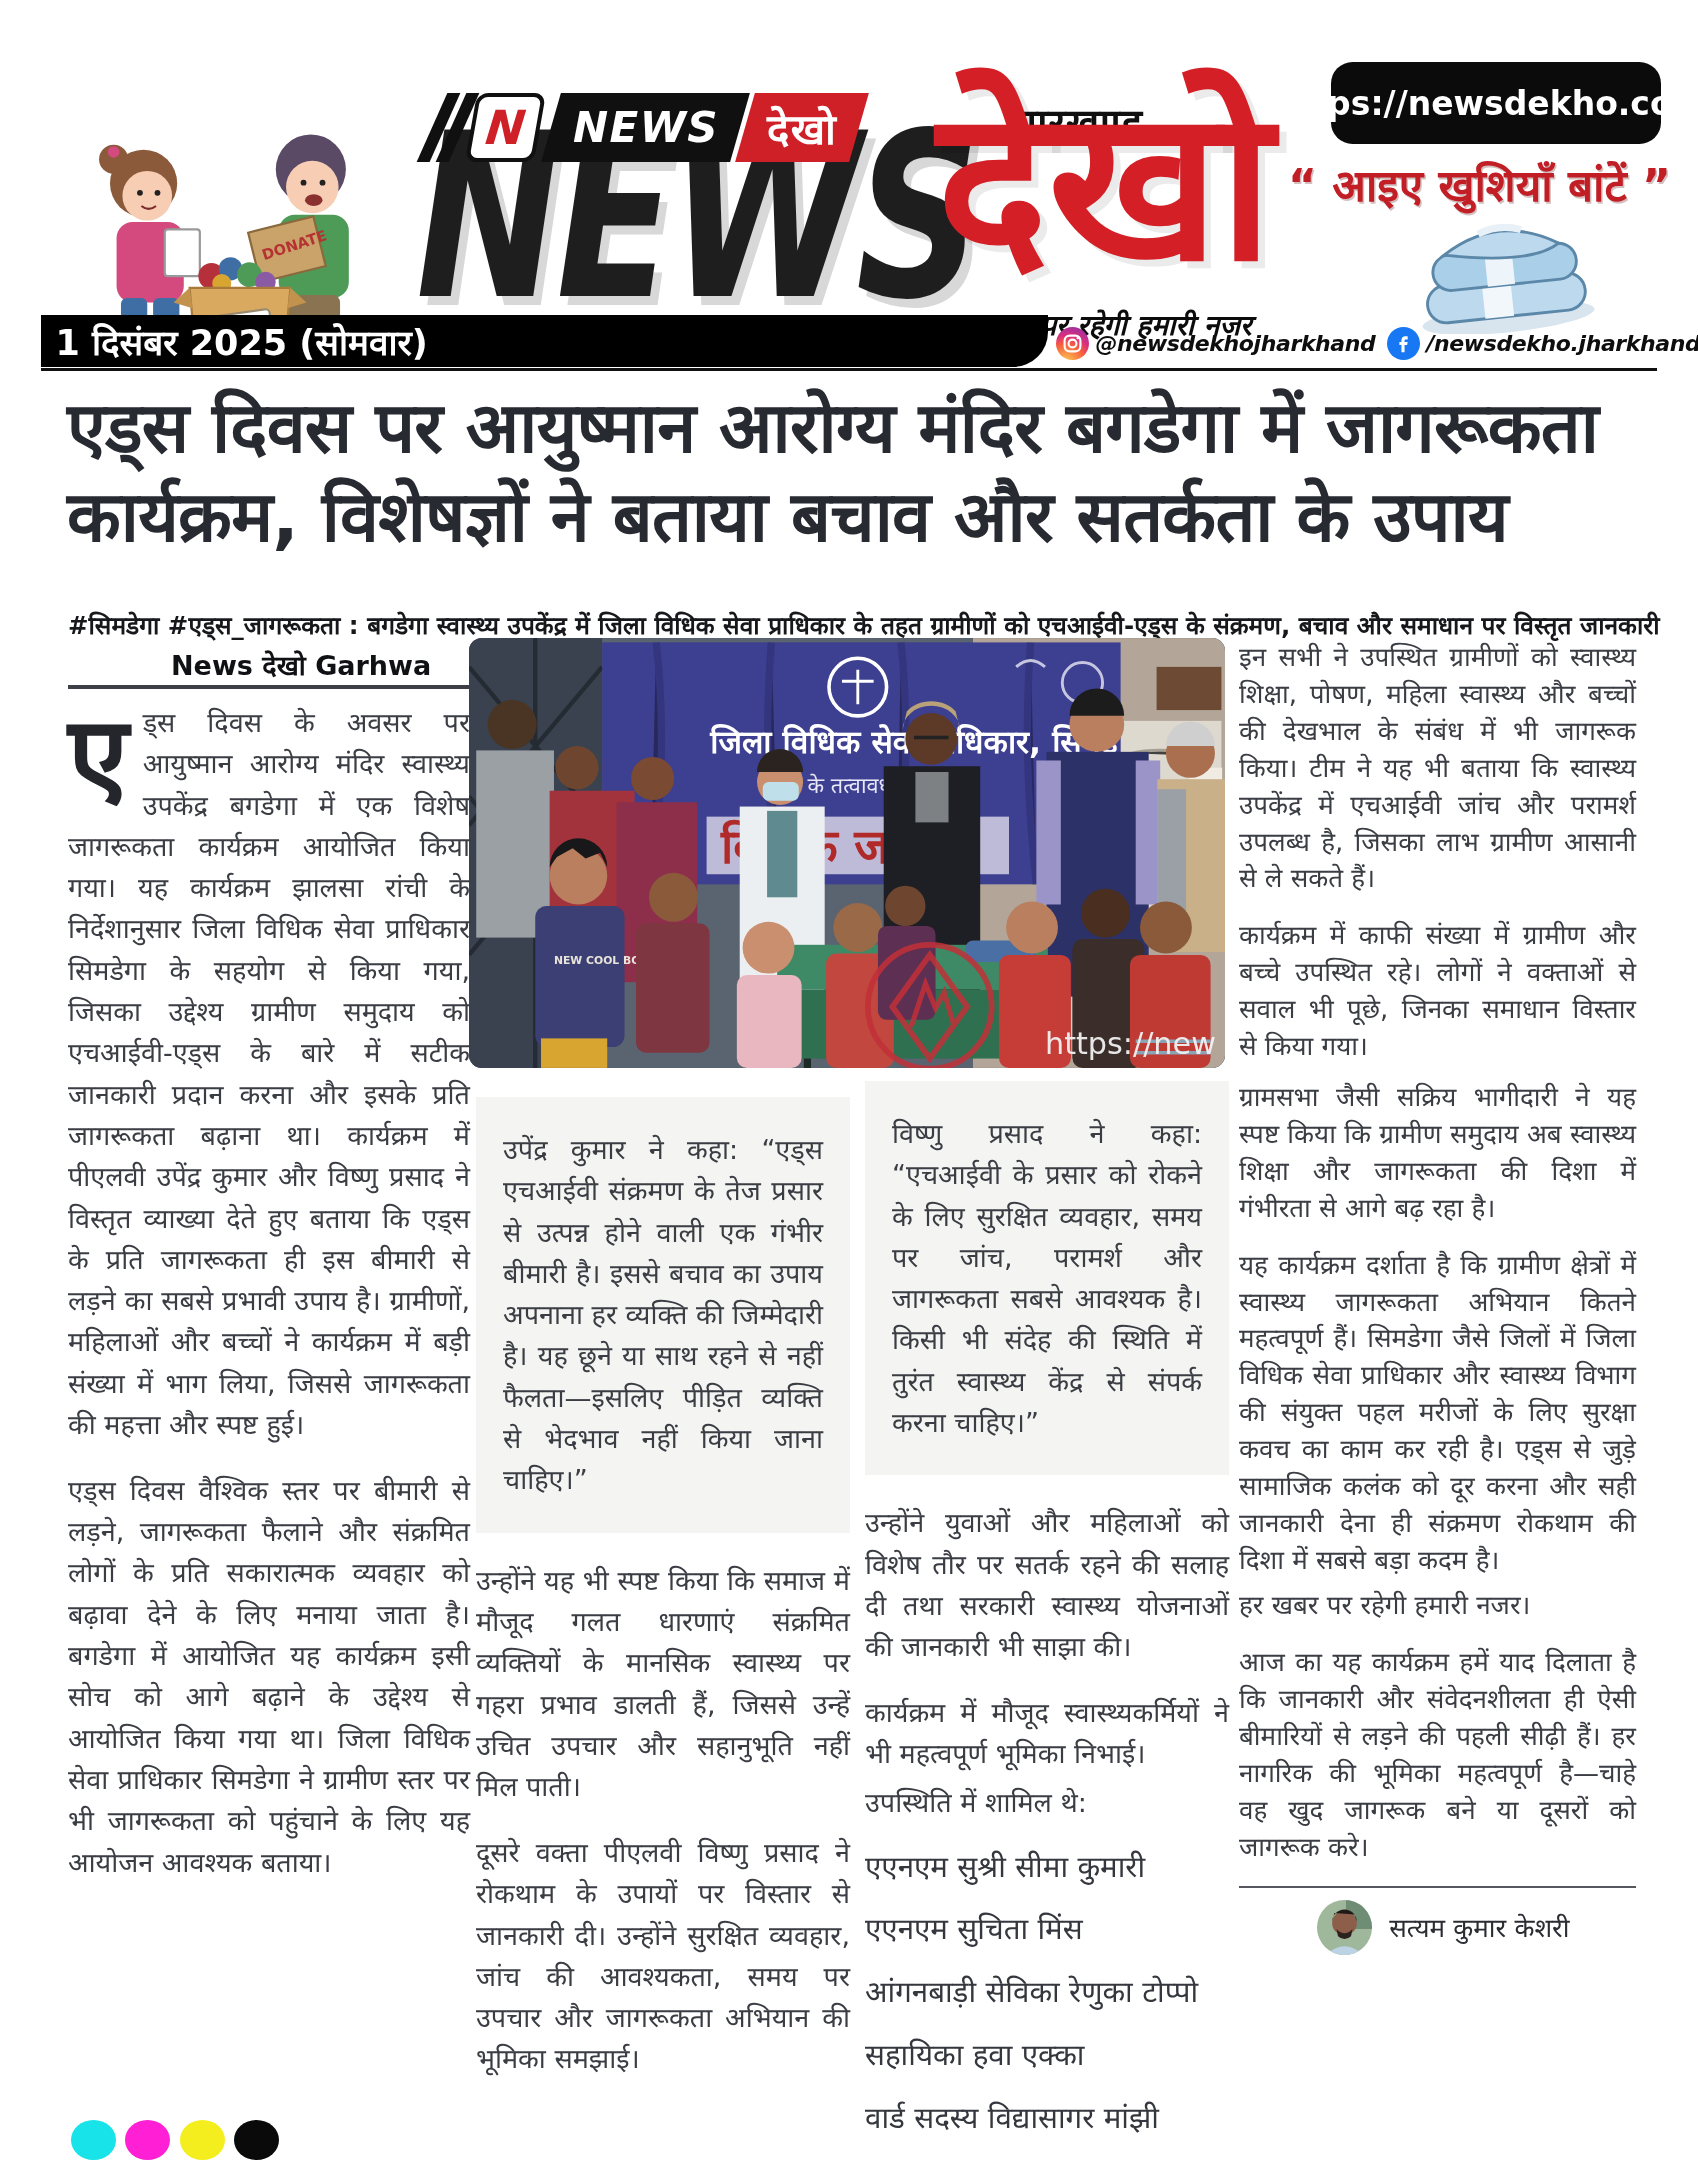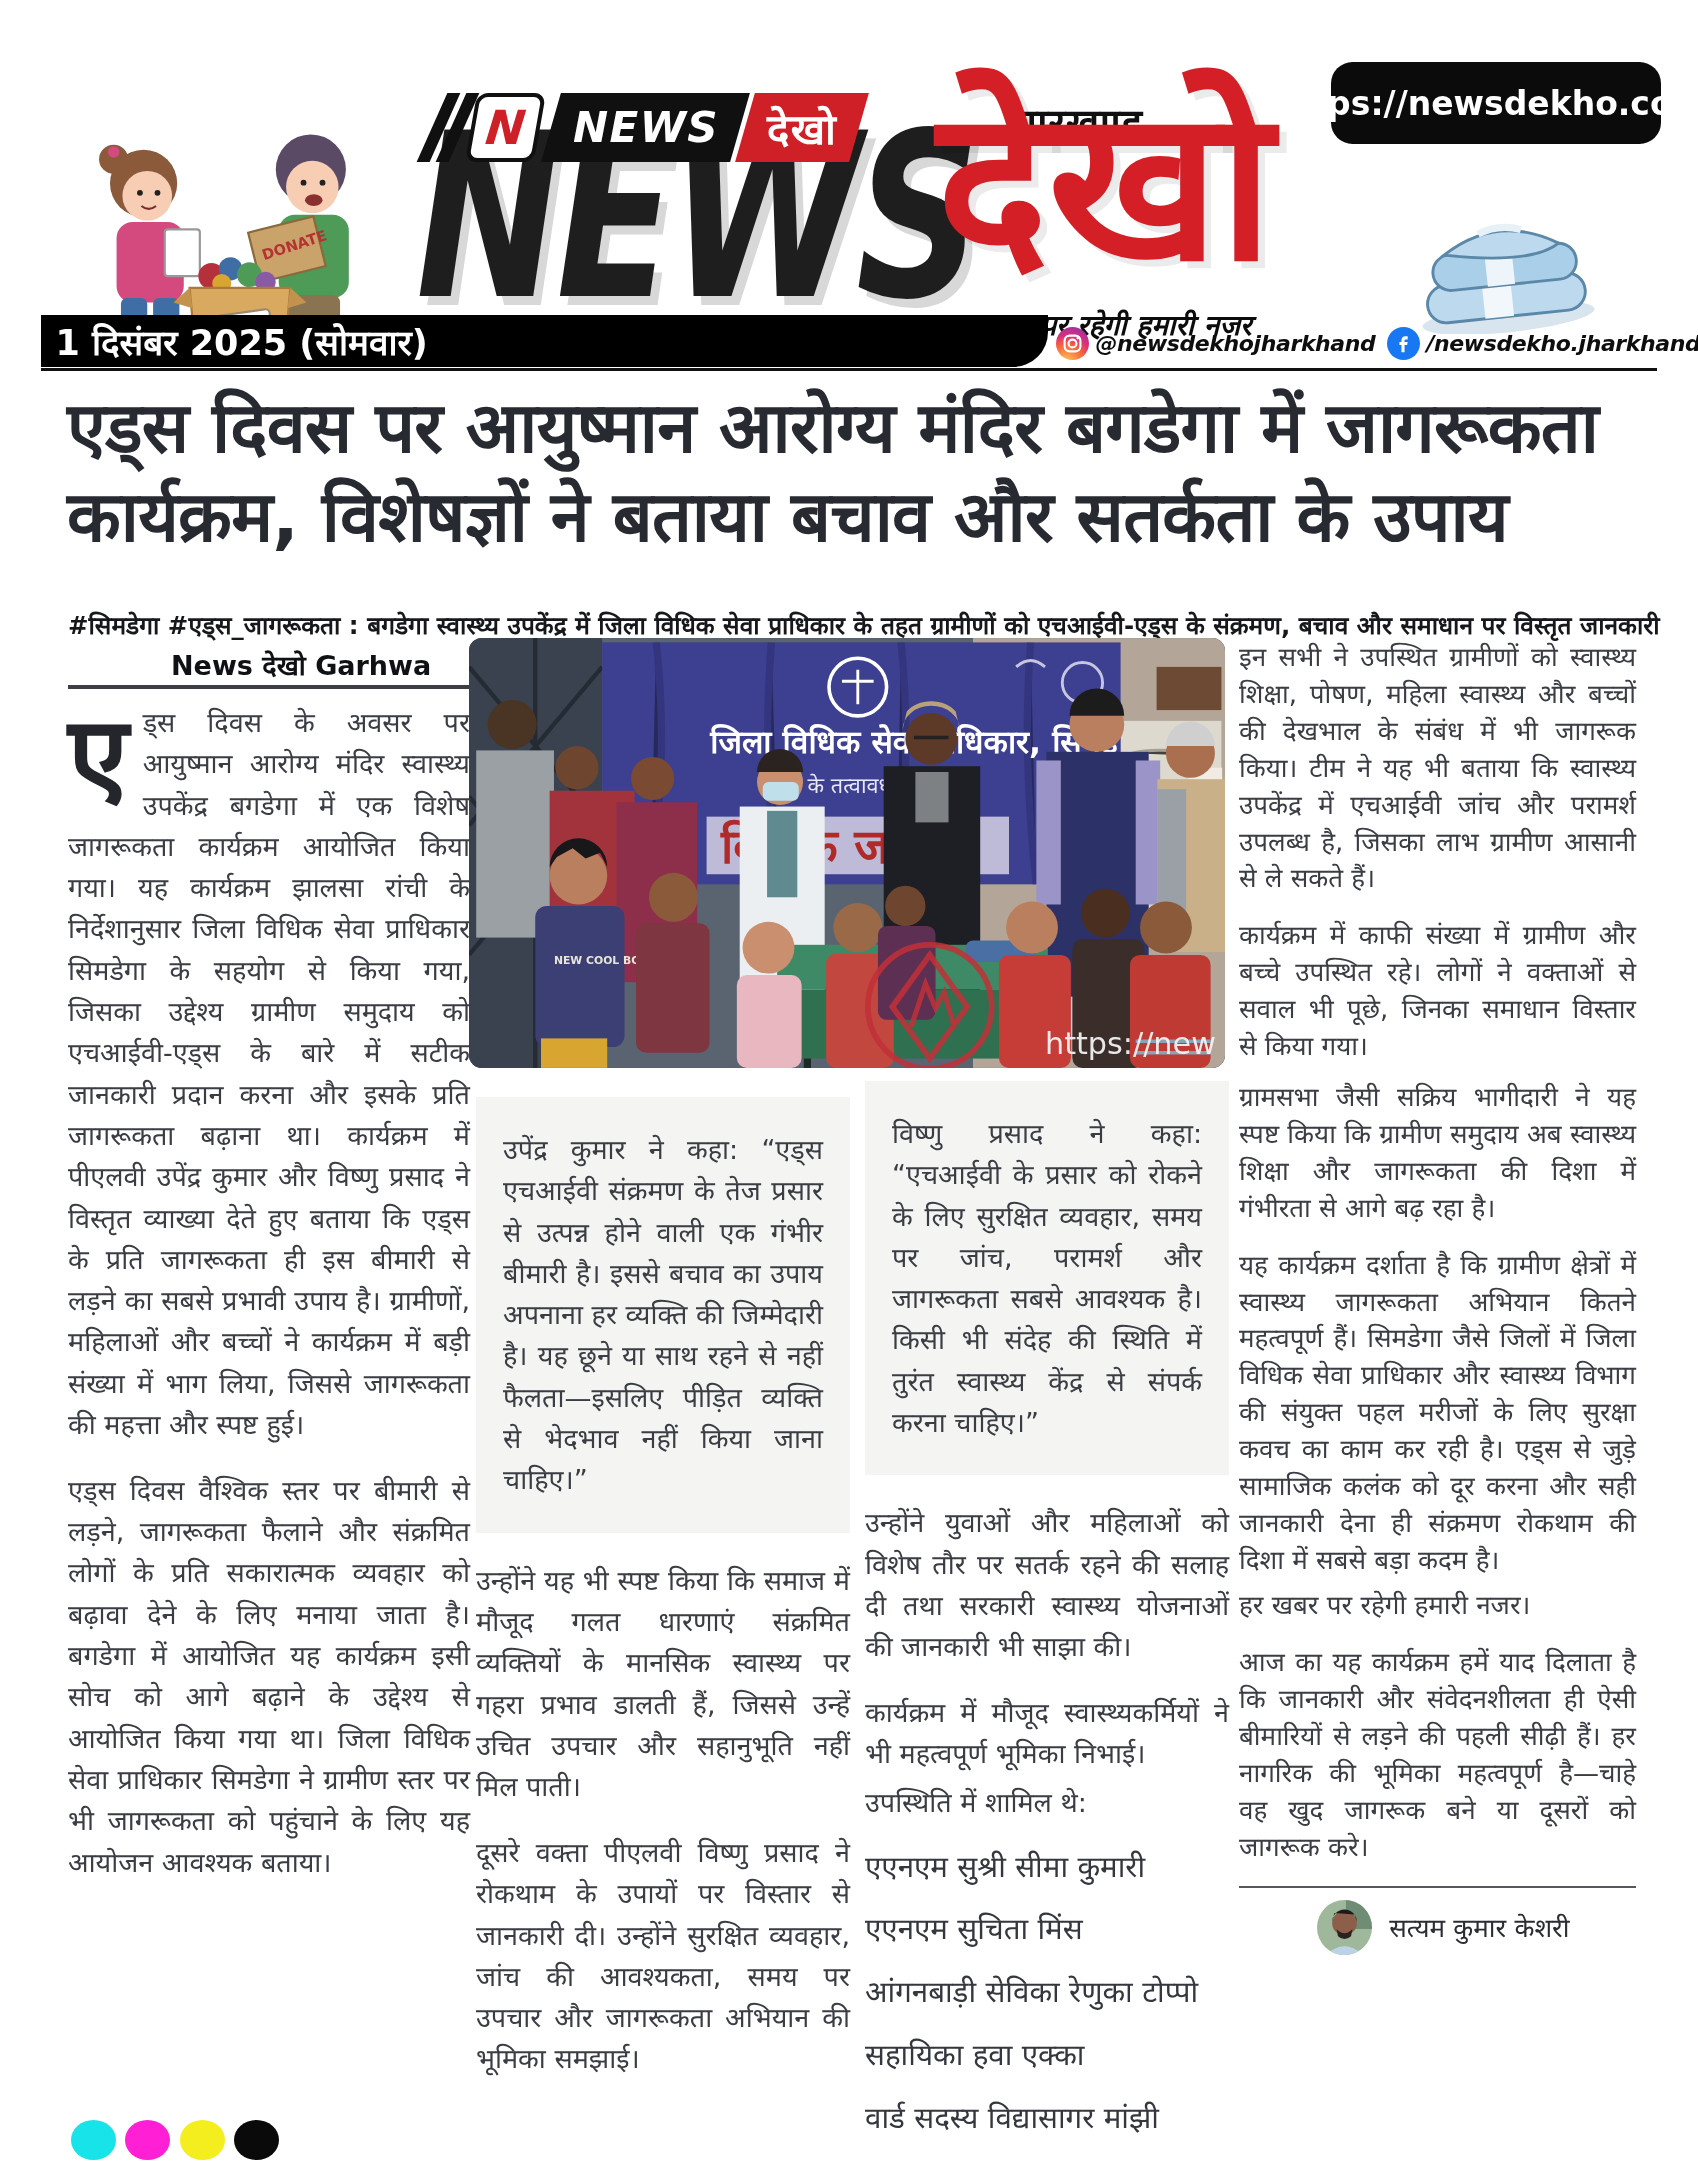--- a/index.html
+++ b/index.html
@@ -139,20 +139,21 @@
       </div>
     <div class="plate black">
         <span>NEWS</span>
       </div>
     <div class="plate red">
         <span>देखो</span>
       </div>
   </div>
 
   <div class="abs url-badge">https://newsdekho.co.in</div>
+  <div class="abs tagline">“ आइए खुशियाँ बांटें ”</div>
 
   <div class="abs blanket">
     <svg viewBox="0 0 300 172" width="216" height="124">
       <g transform="rotate(-6 150 90)">
         <ellipse cx="150" cy="150" rx="120" ry="20" fill="#d8e4ee"></ellipse>
         <rect x="40" y="96" width="220" height="52" rx="26" fill="#bcd9ee" stroke="#5b87a8" stroke-width="4"></rect>
         <rect x="118" y="96" width="40" height="52" fill="#f2f7fb"></rect>
         <rect x="52" y="54" width="200" height="50" rx="25" fill="#aacfe8" stroke="#5b87a8" stroke-width="4"></rect>
         <rect x="126" y="54" width="38" height="50" fill="#eef5fa"></rect>
         <path d="M70 54 q80 -50 160 0 q-40 26 -160 0 z" fill="#bcd9ee" stroke="#5b87a8" stroke-width="4"></path>

